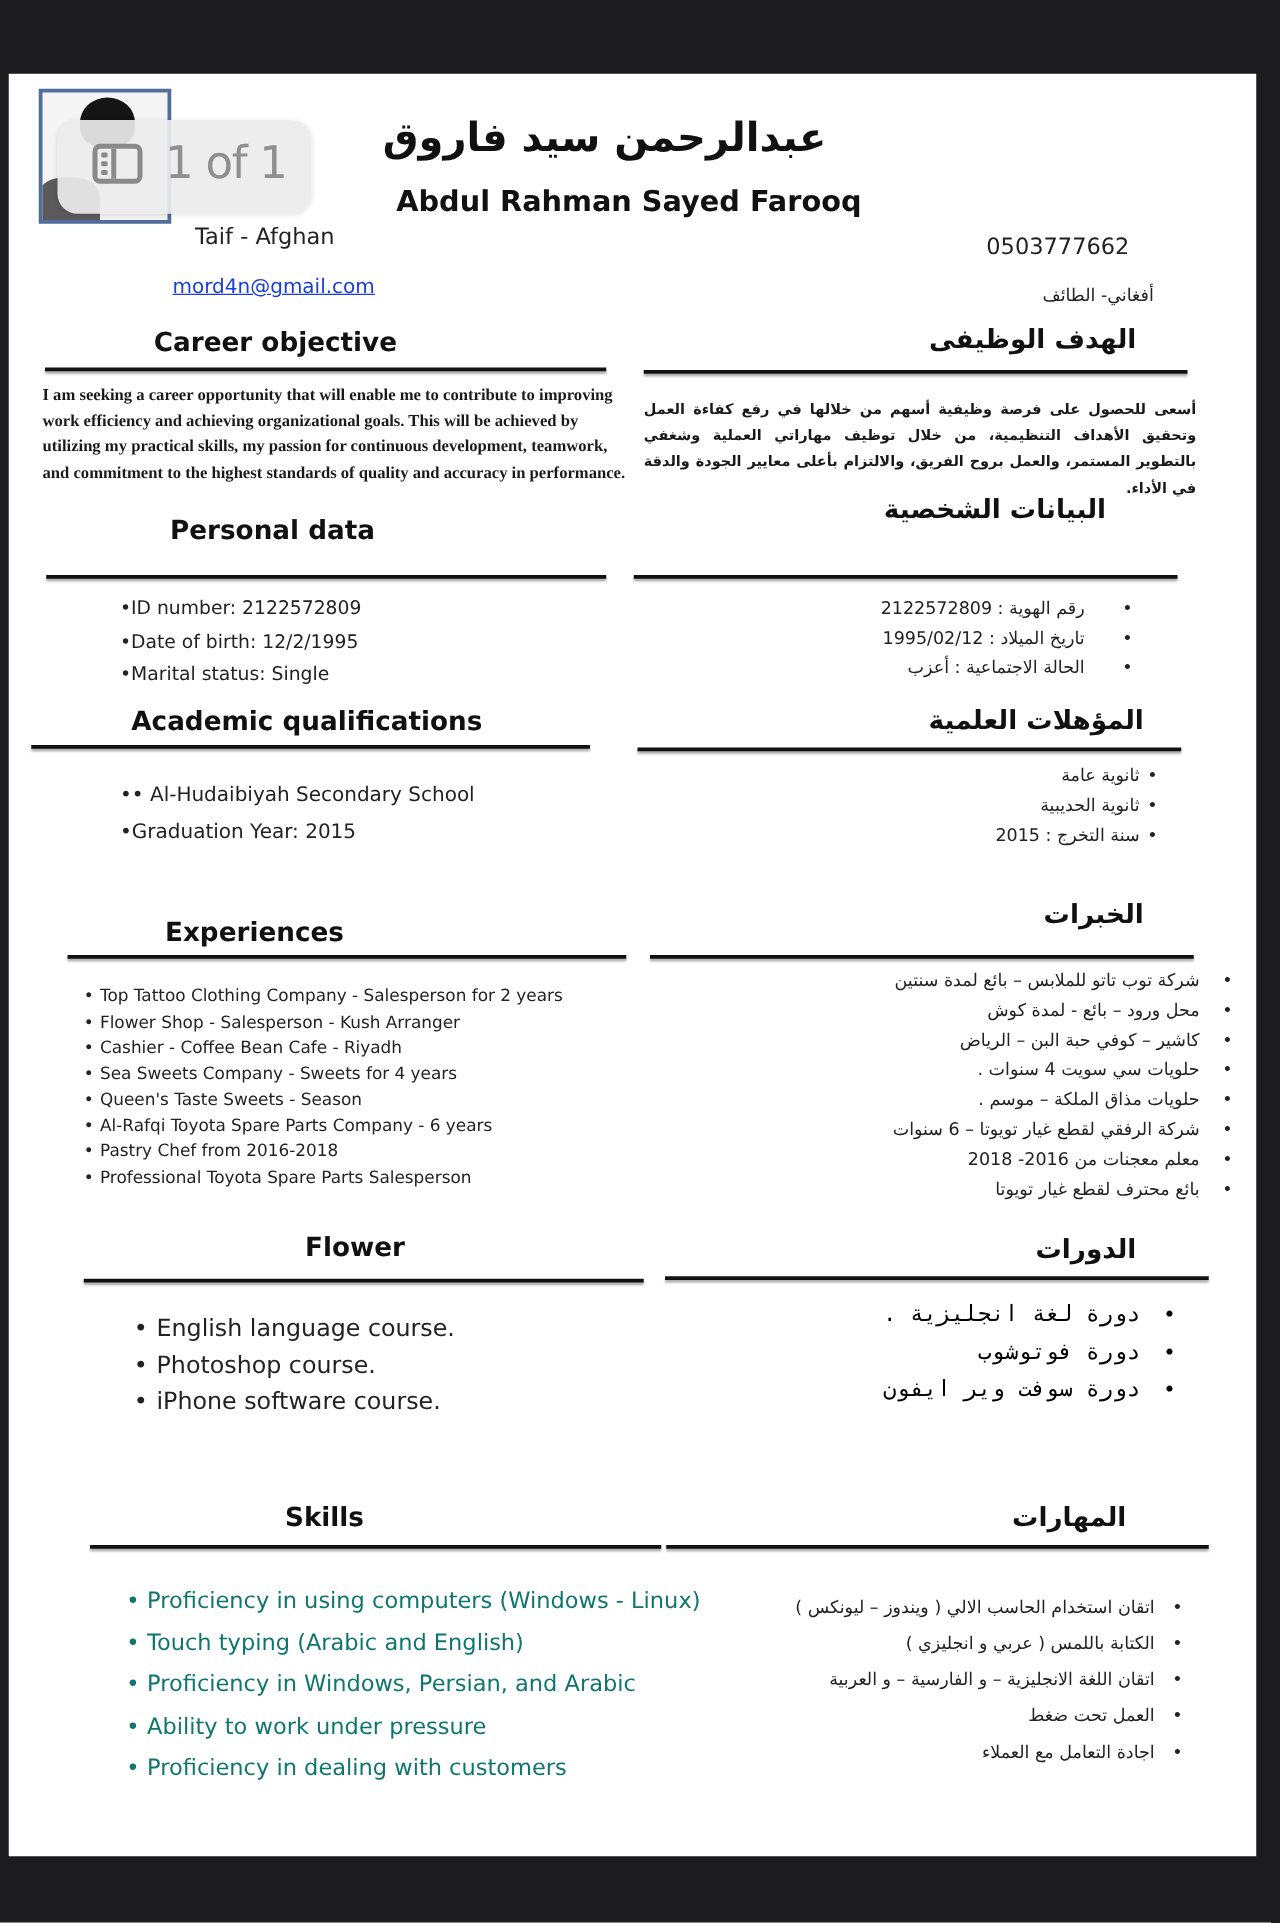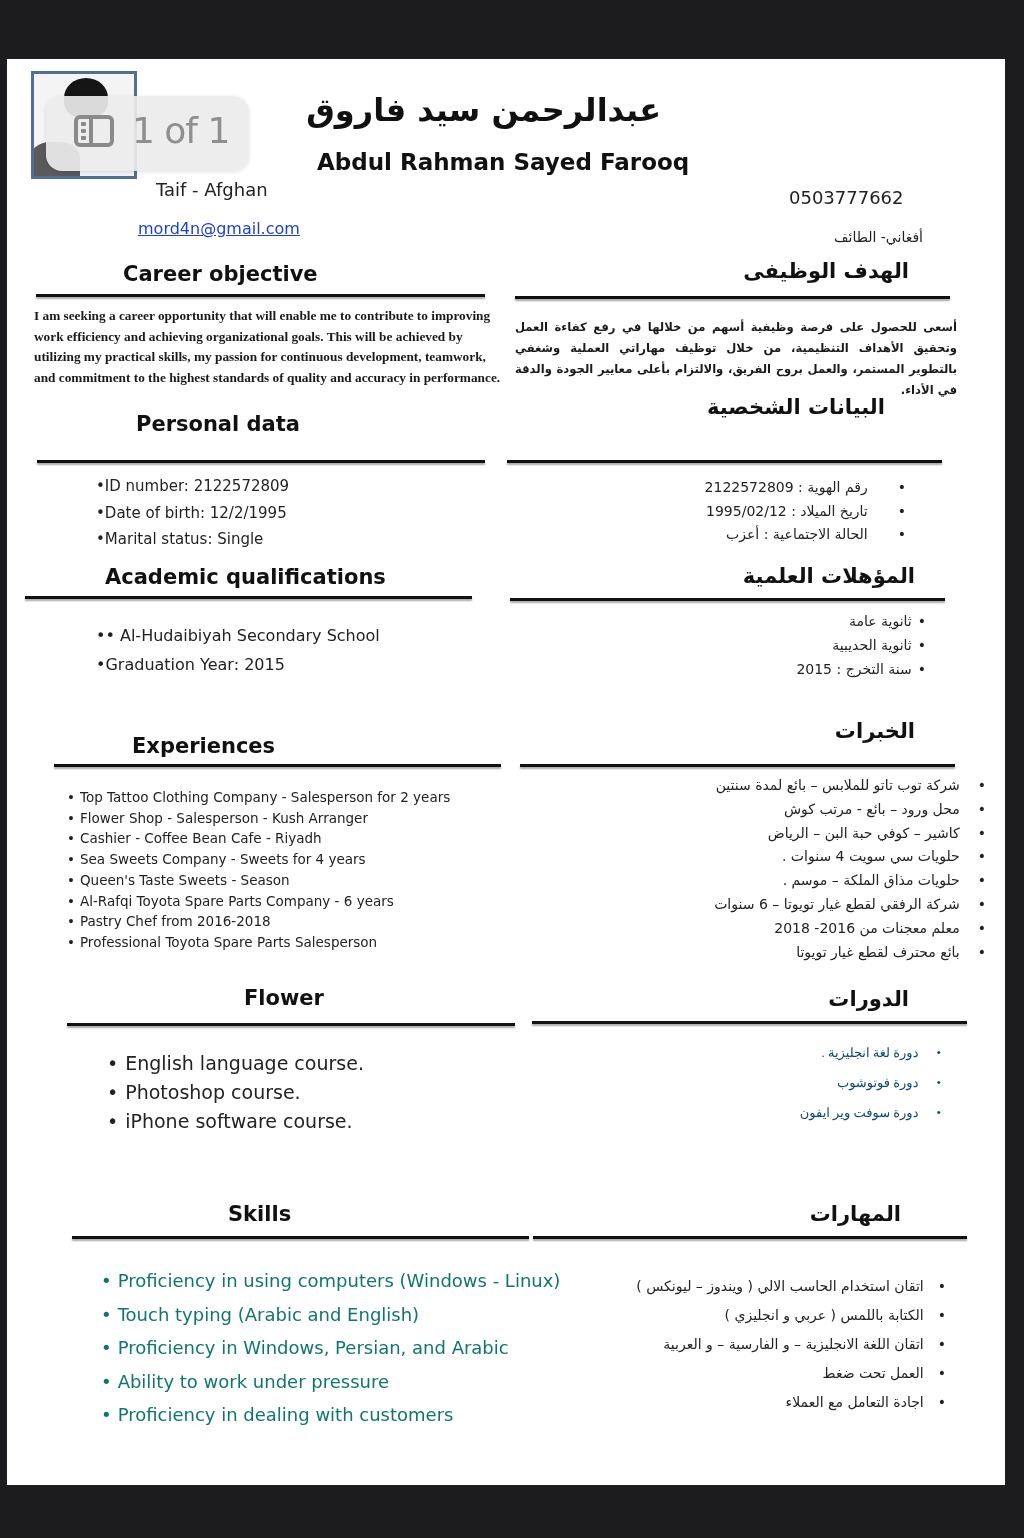--- a/index.html
+++ b/index.html
@@ -22,21 +22,21 @@
   .objective-ar { position:absolute; left:508px; top:258px; width:442px; direction:rtl; font-family:"DejaVu Sans", sans-serif; font-weight:bold; font-size:11.6px; line-height:21px; text-align:justify; color:#1a1a1a; }
   ul.list { list-style:none; margin:0; padding:0; position:absolute; }
   ul.list li { white-space:nowrap; }
   .pd-en li { font-family:"DejaVu Sans", sans-serif; font-size:15px; line-height:26.5px; color:#222; }
   .pd-ar li { font-family:"DejaVu Sans", sans-serif; font-size:14px; line-height:23.5px; color:#222; direction:rtl; }
   .aq-en li { font-family:"DejaVu Sans", sans-serif; font-size:16px; line-height:28.5px; color:#222; }
   .aq-ar li { font-family:"DejaVu Sans", sans-serif; font-size:14px; line-height:24px; color:#222; direction:rtl; }
   .ex-en li { font-family:"DejaVu Sans", sans-serif; font-size:13.5px; line-height:20.7px; color:#222; }
   .ex-ar li { font-family:"DejaVu Sans", sans-serif; font-size:14px; line-height:23.8px; color:#222; direction:rtl; }
   .co-en li { font-family:"DejaVu Sans", sans-serif; font-size:19px; line-height:29px; color:#222; }
-  .co-ar li { font-family:Liberation Serif, serif; font-size:13px; line-height:30px; color:#0c4a6e; direction:rtl; }
+  .co-ar li { font-family:Liberation Mono, monospace; font-size:18px; line-height:30px; color:#000000; direction:rtl; }
   .sk-en li { font-family:"DejaVu Sans", sans-serif; font-size:18px; line-height:33.5px; color:#0f766e; }
   .sk-ar li { font-family:"DejaVu Sans", sans-serif; font-size:14px; line-height:29px; color:#222; direction:rtl; }
   .bul { display:inline-block; margin:0 6px; }
   .email { color:#1a3fd6; text-decoration:underline; font-family:"DejaVu Sans", sans-serif; font-size:16px; }
 </style>
 </head>
 <body>
 
 <div class="page">
 
@@ -99,21 +99,21 @@
     <li><span class="bul" style="margin:0 5px 0 0;">•</span><span>Flower Shop - Salesperson - Kush Arranger</span></li>
     <li><span class="bul" style="margin:0 5px 0 0;">•</span><span>Cashier - Coffee Bean Cafe - Riyadh</span></li>
     <li><span class="bul" style="margin:0 5px 0 0;">•</span><span>Sea Sweets Company - Sweets for 4 years</span></li>
     <li><span class="bul" style="margin:0 5px 0 0;">•</span><span>Queen's Taste Sweets - Season</span></li>
     <li><span class="bul" style="margin:0 5px 0 0;">•</span><span>Al-Rafqi Toyota Spare Parts Company - 6 years</span></li>
     <li><span class="bul" style="margin:0 5px 0 0;">•</span><span>Pastry Chef from 2016-2018</span></li>
     <li><span class="bul" style="margin:0 5px 0 0;">•</span><span>Professional Toyota Spare Parts Salesperson</span></li>
   </ul>
   <ul class="list ex-ar" style="left:600px; top:715px; width:385px;">
     <li><span class="bul" style="margin-left:18px;">•</span><span>شركة توب تاتو للملابس – بائع  لمدة سنتين</span></li>
-    <li><span class="bul" style="margin-left:18px;">•</span><span>محل ورود – بائع  - مرتب كوش</span></li>
+    <li><span class="bul" style="margin-left:18px;">•</span><span>محل ورود – بائع  - لمدة كوش</span></li>
     <li><span class="bul" style="margin-left:18px;">•</span><span>كاشير – كوفي حبة البن – الرياض</span></li>
     <li><span class="bul" style="margin-left:18px;">•</span><span>حلويات  سي سويت 4 سنوات .</span></li>
     <li><span class="bul" style="margin-left:18px;">•</span><span>حلويات مذاق الملكة – موسم .</span></li>
     <li><span class="bul" style="margin-left:18px;">•</span><span>شركة الرفقي لقطع غيار تويوتا – 6 سنوات</span></li>
     <li><span class="bul" style="margin-left:18px;">•</span><span>معلم معجنات من 2016- 2018</span></li>
     <li><span class="bul" style="margin-left:18px;">•</span><span>بائع محترف لقطع غيار تويوتا</span></li>
   </ul>
 
   <div class="abs h-en" style="left:237px; top:927px;">Flower</div>
   <div class="abs h-ar" style="left:780px; top:928px; width:122px; text-align:right;">الدورات</div>

